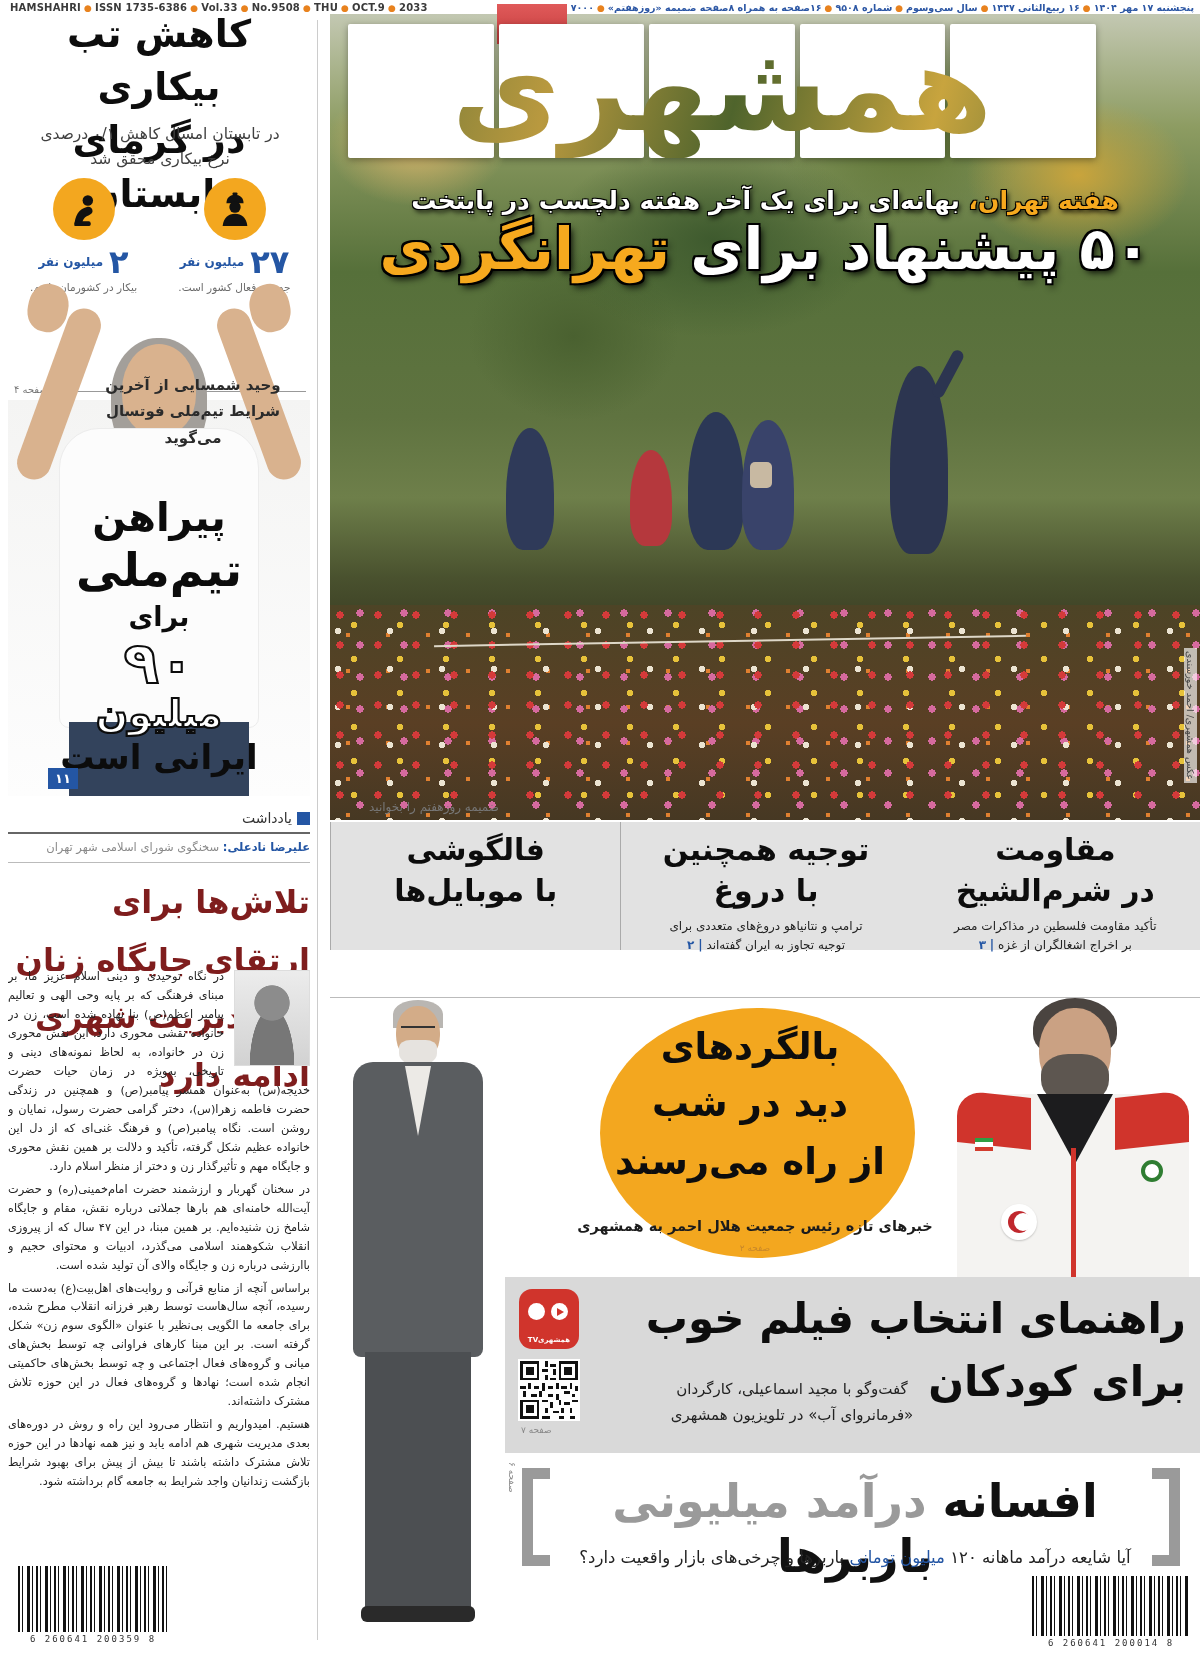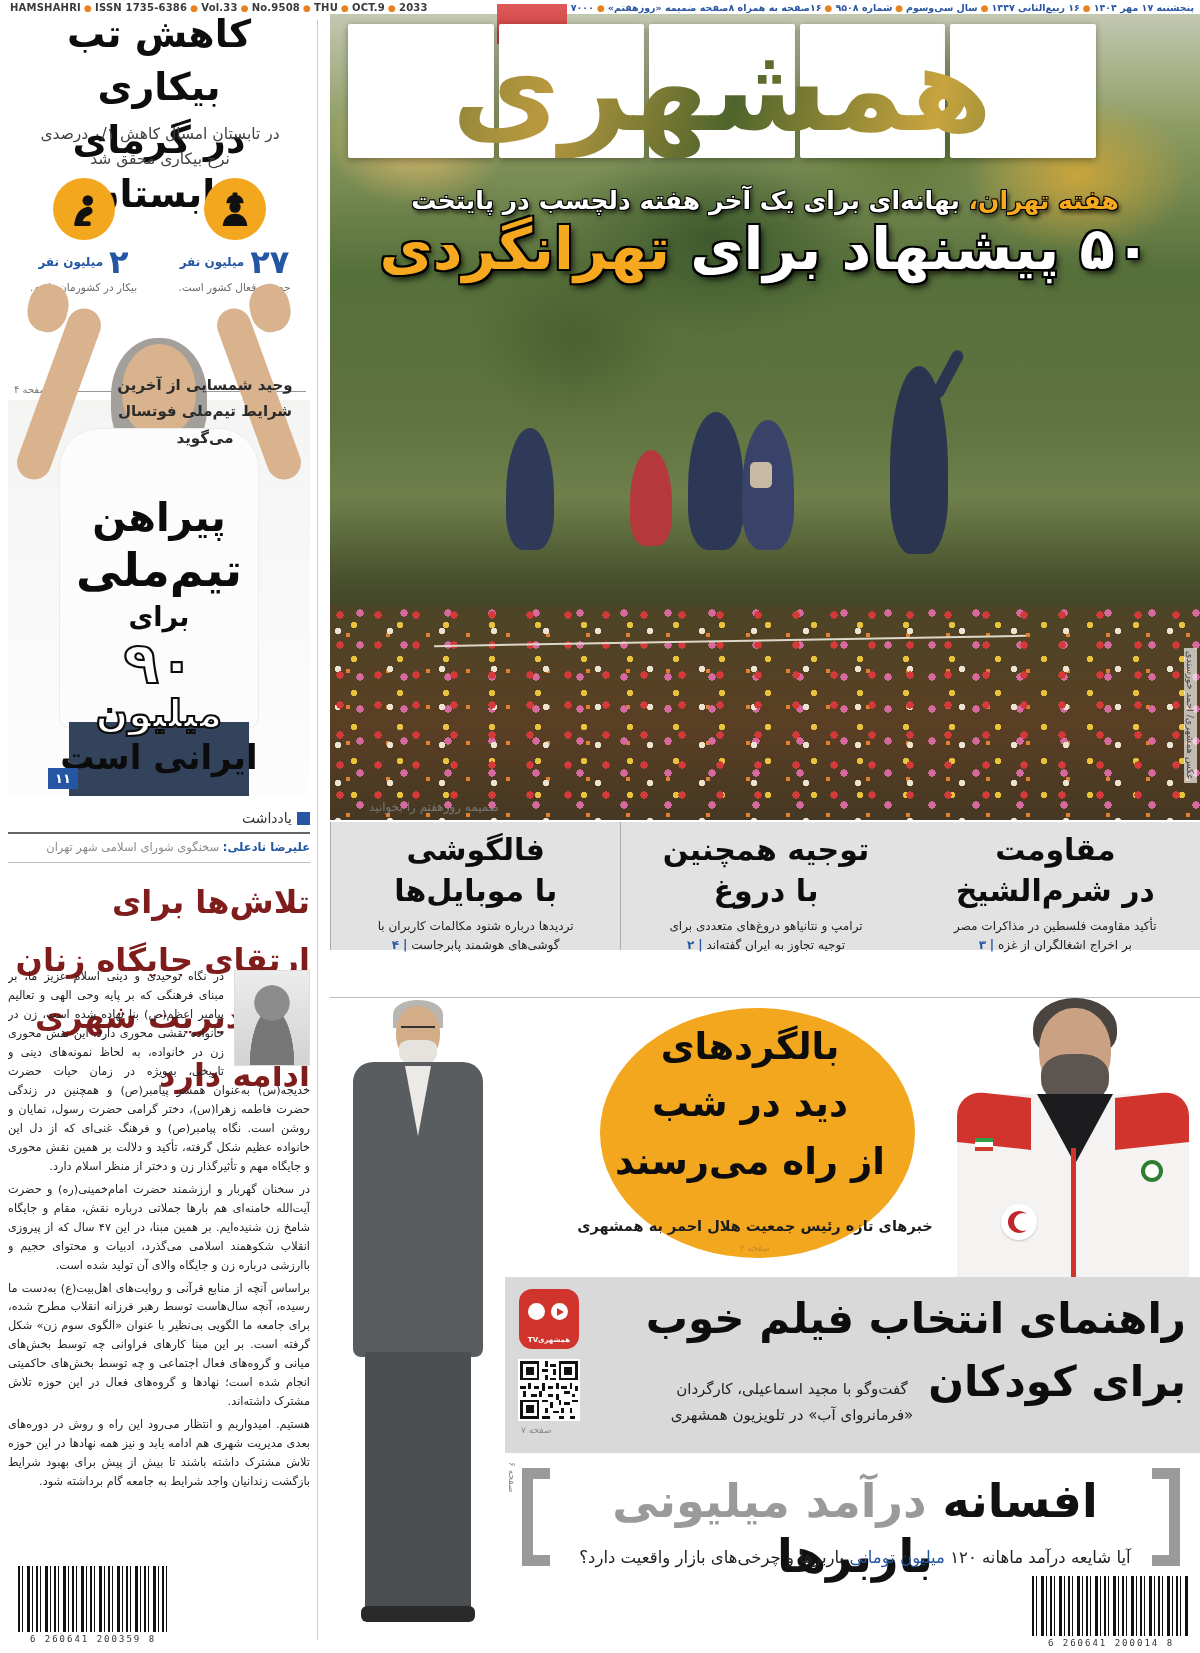--- a/index.html
+++ b/index.html
@@ -31,21 +31,21 @@
   .arm{position:absolute;width:34px;height:180px;background:#d9b28e;border-radius:17px;}
   .arm-l{left:34px;top:-96px;transform:rotate(20deg);}
   .arm-r{right:34px;top:-96px;transform:rotate(-20deg);}
   .hand{position:absolute;width:40px;height:48px;background:#d9b28e;border-radius:45%;}
   .hand-l{left:20px;top:-116px;transform:rotate(12deg);}
   .hand-r{right:20px;top:-116px;transform:rotate(-12deg);}
   .sham-hair{position:absolute;left:50%;margin-left:-48px;top:-62px;width:96px;height:120px;background:#a39f9a;border-radius:48% 48% 40% 40%;}
   .sham-head{position:absolute;left:50%;margin-left:-37px;top:-56px;width:74px;height:92px;background:#d9b28e;border-radius:50% 50% 45% 45%;}
   .sham-torso{position:absolute;left:50%;margin-left:-100px;top:28px;width:200px;height:300px;background:#fcfcfc;border:1px solid #ececec;border-radius:40px 40px 10px 10px;}
   .sham-jeans{position:absolute;left:50%;margin-left:-90px;top:322px;width:180px;height:74px;background:#33435c;}
-  .sham-intro{position:absolute;right:0;top:-28px;width:210px;text-align:center;font-size:15px;font-weight:bold;color:#2b2b2b;line-height:1.75;z-index:3;}
+  .sham-intro{position:absolute;right:12px;top:-28px;width:210px;text-align:center;font-size:15px;font-weight:bold;color:#2b2b2b;line-height:1.75;z-index:3;}
   .quote{position:absolute;left:0;top:92px;width:100%;text-align:center;z-index:4;color:#0c0c0c;line-height:1.25;}
   .q1{font-size:40px;font-weight:bold;}
   .q2{font-size:46px;font-weight:bold;}
   .q3{font-size:27px;font-weight:bold;}
   .q-hollow{color:#fff;-webkit-text-stroke:2.2px #0c0c0c;font-weight:bold;}
   .q4{font-size:58px;line-height:1.05;}
   .q5{font-size:38px;line-height:1.1;}
   .q6{font-size:34px;font-weight:bold;}
   .badge11{position:absolute;left:40px;top:368px;width:30px;height:21px;background:#2456a4;color:#fff;font-size:13px;font-weight:bold;text-align:center;line-height:21px;z-index:5;}
   
@@ -330,24 +330,20 @@
       <div class="sec-s">
         <div>ترامپ و نتانیاهو دروغ‌های متعددی برای</div>
         <div><span>توجیه تجاوز به ایران گفته‌اند</span> <span class="sec-pg">|</span> <span class="sec-pg">۲</span></div>
       </div>
     </div>
     <div class="sec">
       <div class="sec-h">
         <div>فالگوشی</div>
         <div>با موبایل‌ها</div>
       </div>
-      <div class="sec-s">
-        <div>تردیدها درباره شنود مکالمات کاربران با</div>
-        <div><span>گوشی‌های هوشمند پابرجاست</span> <span class="sec-pg">|</span> <span class="sec-pg">۴</span></div>
-      </div>
     </div>
   </div>
   <div class="mid-rule"></div>
 
   <div class="heli-circle"></div>
   <div class="heli-text">
     <div>بالگردهای</div>
     <div>دید در شب</div>
     <div>از راه می‌رسند</div>
   </div>

